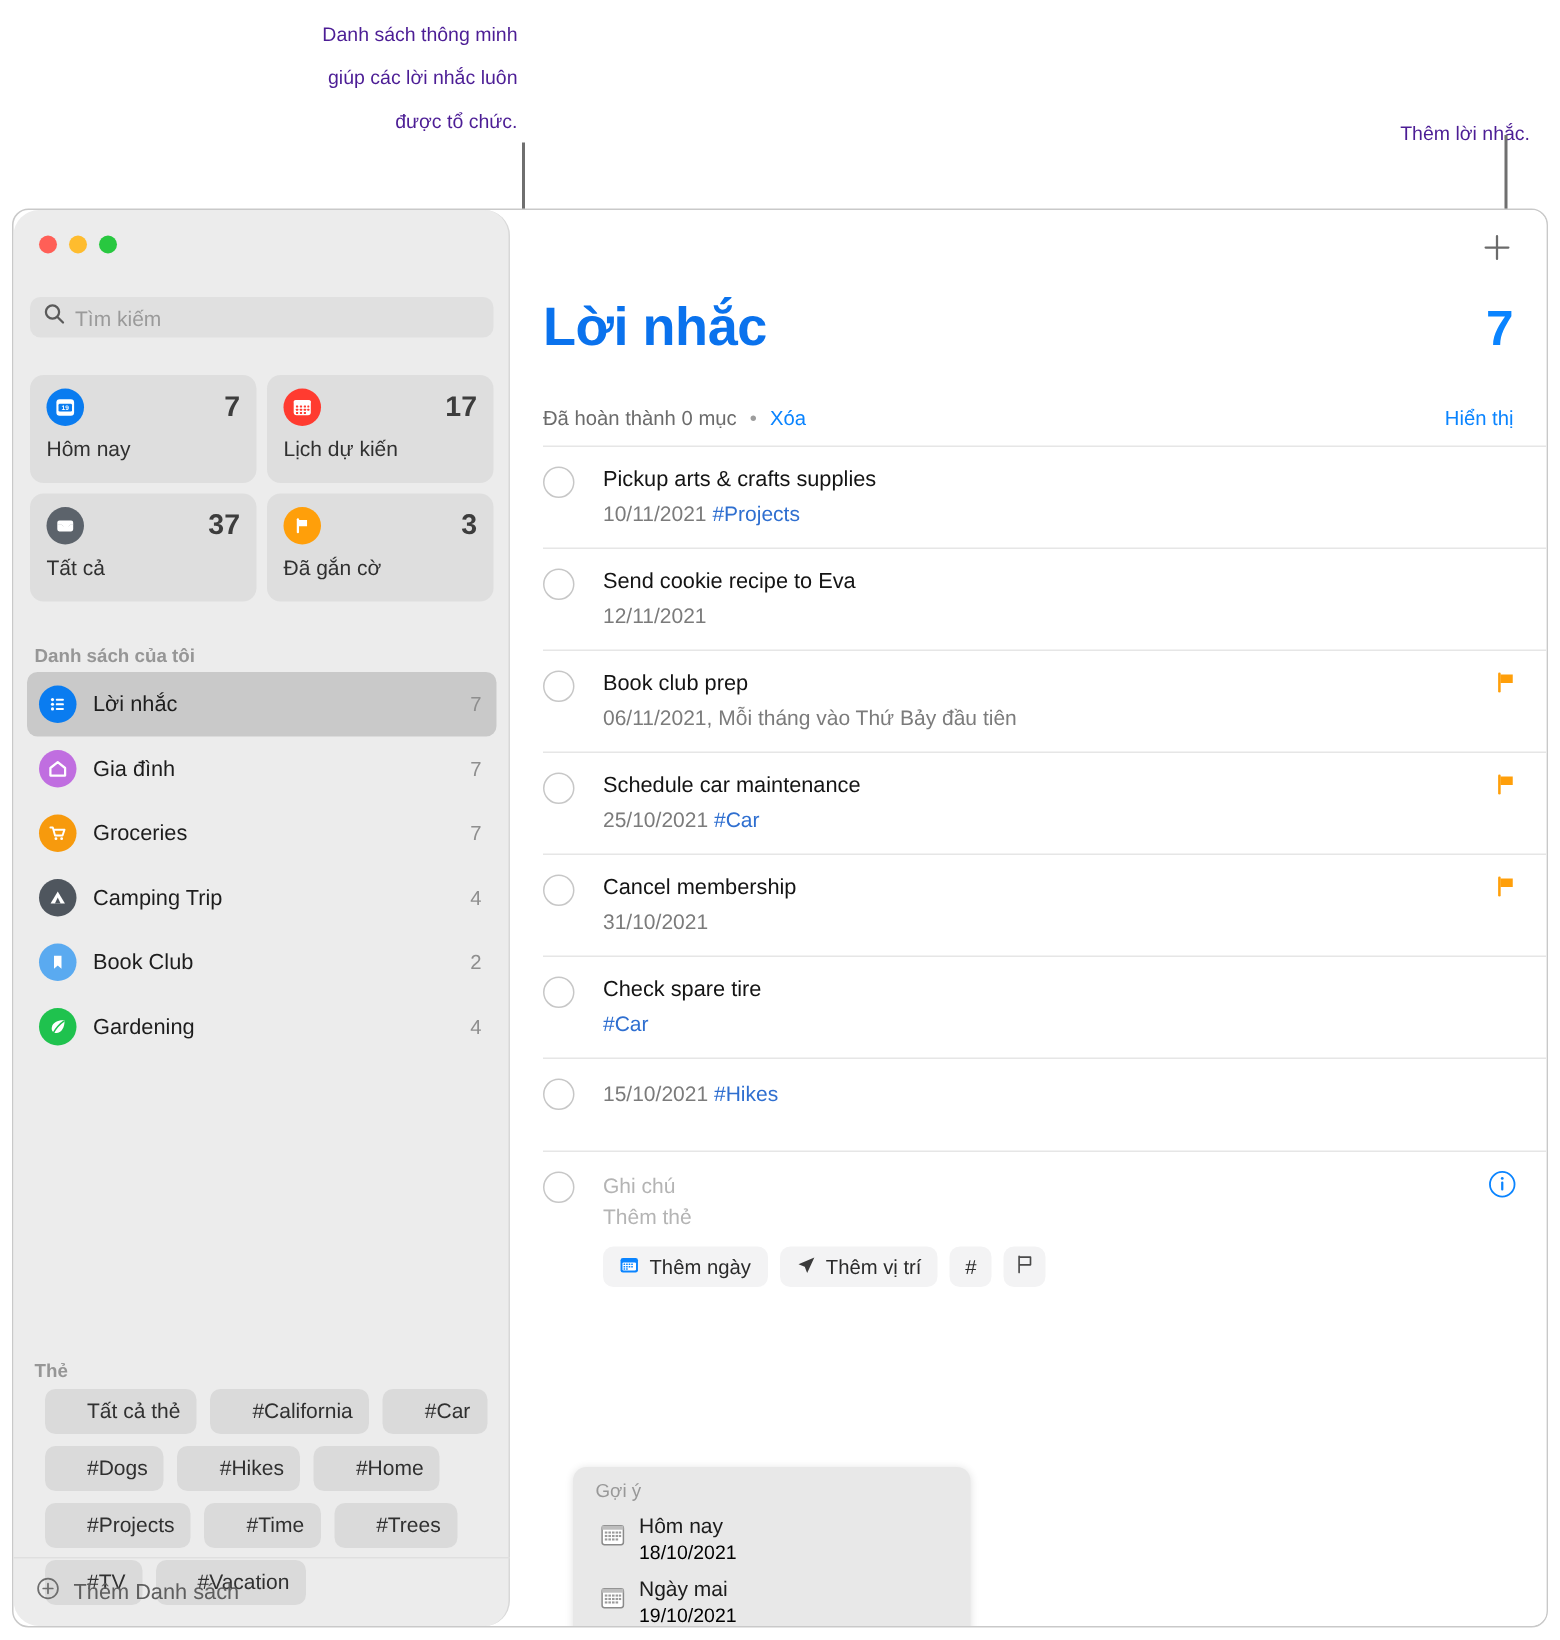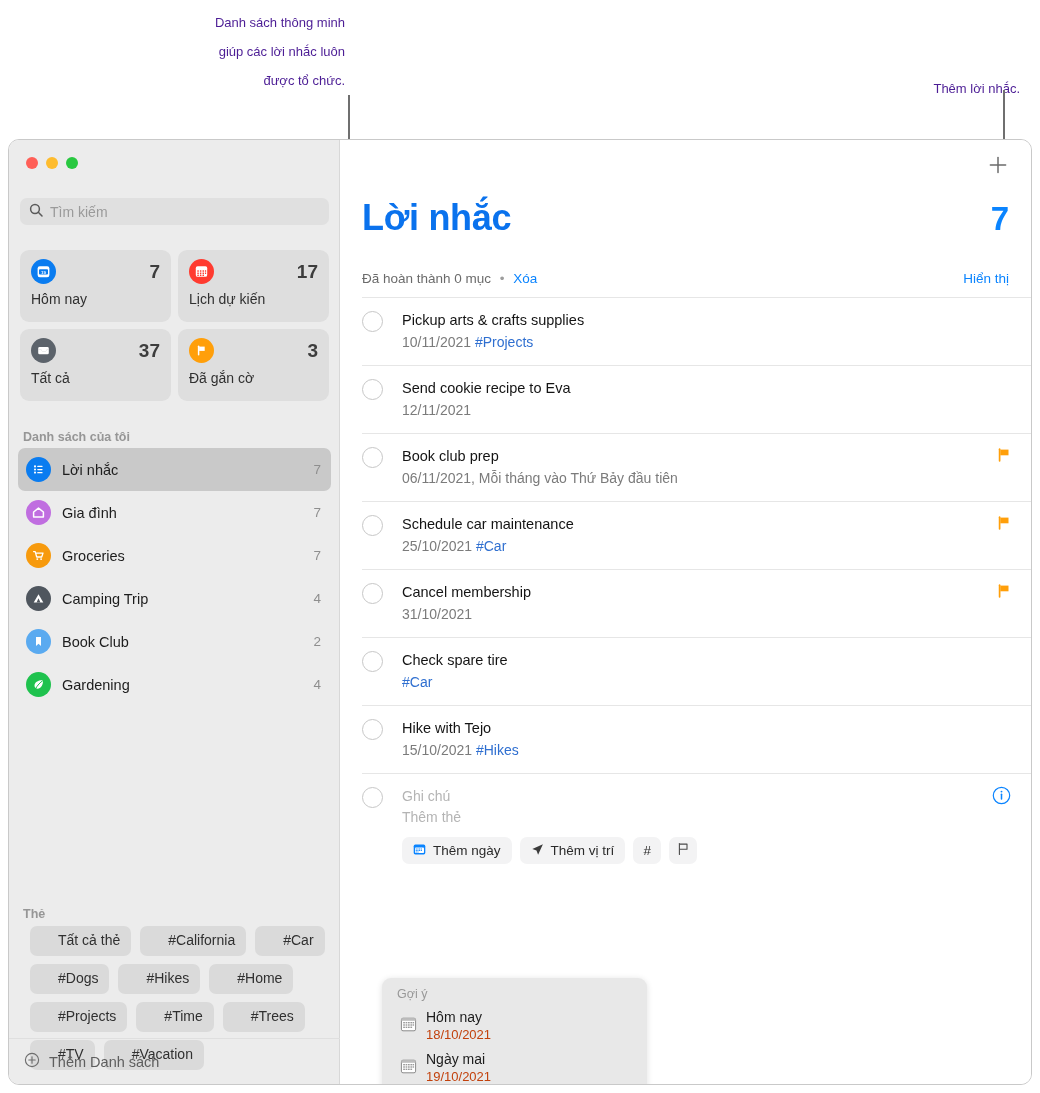--- a/index.html
+++ b/index.html
@@ -43,20 +43,21 @@
     display: flex;
   }
 
   
   #sidebar {
     width: 331px; height: 100%;
     background: #ececec;
     border-right: 1px solid #d8d8d8;
     position: relative;
     flex: none;
+    border-radius: 17px;
   }
   #traffic-lights {
     position: absolute; left: 17px; top: 17px;
     display: flex; gap: 8px;
   }
   .tl { width: 12px; height: 12px; border-radius: 50%; }
   .tl.red { background: #ff5f57; }
   .tl.yellow { background: #febc2e; }
   .tl.green { background: #28c840; }
 
@@ -237,21 +238,21 @@
     font-size: 12.5px; color: #989898;
     padding: 0 0 4px 15px;
   }
   .sg-item {
     display: flex; align-items: center; gap: 9px;
     padding: 4px 12px 4px 13px;
     margin: 0 5px;
     border-radius: 6px;
   }
   .sg-title { font-size: 14px; color: #1c1c1c; line-height: 17px; }
-  .sg-sub { font-size: 13px; color: #c2410c; line-height: 17px; }
+  .sg-sub { font-size: 13px; color: #000000; line-height: 17px; }
 </style>
 </head>
 <body>
 
 <div id="root">
 
   <div class="callout-text" id="callout-left">Danh sách thông minh
 giúp các lời nhắc luôn
 được tổ chức.</div>
   <div class="callout-line" id="callout-line-left"></div>
@@ -542,21 +543,20 @@
         <div class="rem-row">
           <span class="rem-circle"></span>
           <div class="rem-title">Check spare tire</div>
           <div class="rem-sub">
             <span class="hash">#Car</span>
           </div>
         </div>
 
         <div class="rem-row">
           <span class="rem-circle"></span>
-          <div class="rem-title">Hike with Tejo</div>
           <div class="rem-sub">
             <span>15/10/2021</span>
             <span class="hash">#Hikes</span>
           </div>
         </div>
 
         <div id="new-row">
           <span class="rem-circle"></span>
 
           <div id="info-btn">

